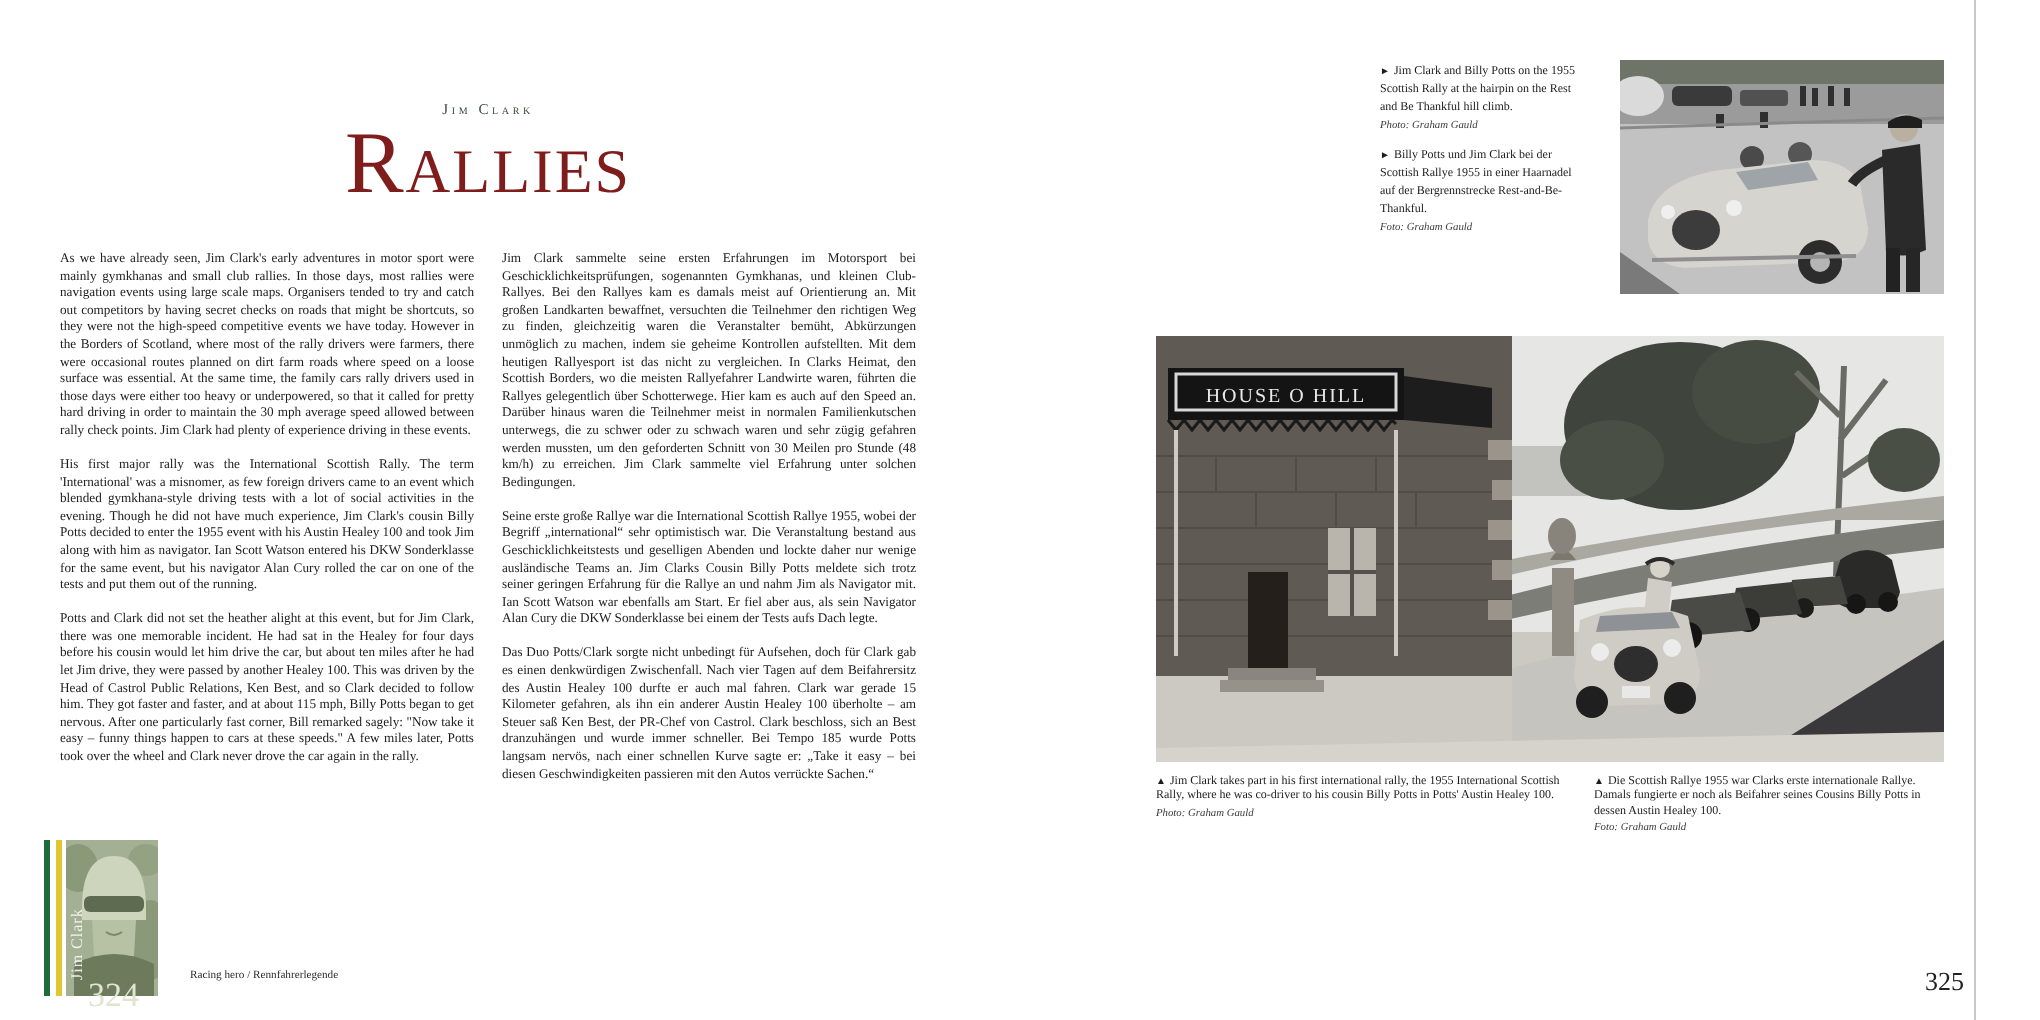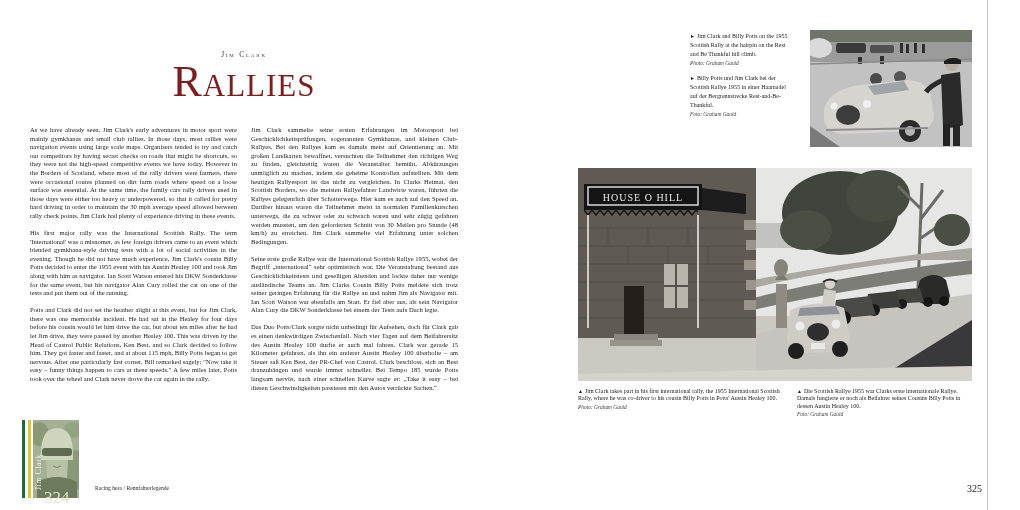--- a/index.html
+++ b/index.html
@@ -30,21 +30,21 @@
   .caption .credit{font-style:italic;font-size:5.4px;color:#3a3a3a;margin-top:1px;line-height:7px;}
   .cap-top .caption{margin-bottom:7px;}
   .marker{font-size:5px;margin-right:2px;}
   .photo{position:absolute;background:#cfcfcf;}
   .photo-hairpin{left:810px;top:30px;width:162px;height:117px;}
   .photo-large{left:578px;top:168px;width:394px;height:213px;}
   .cap-bl{position:absolute;left:578px;top:388px;width:212px;}
   .cap-br{position:absolute;left:797px;top:388px;width:176px;}
   .cap-bl .caption,.cap-br .caption{line-height:7.4px;}
   .page-number{position:absolute;left:960px;top:483px;width:22px;text-align:right;
-               font-size:10px;color:#222;}
+               font-size:13px;color:#222;}
   .page-edge{position:absolute;left:987px;top:0;width:1px;height:510px;background:#c9c9c9;}
   svg{display:block;}
 </style>
 </head>
 <body>
 
 <div class="spread">
 
   <div class="title-block">
     <div class="kicker">Jim Clark</div>

